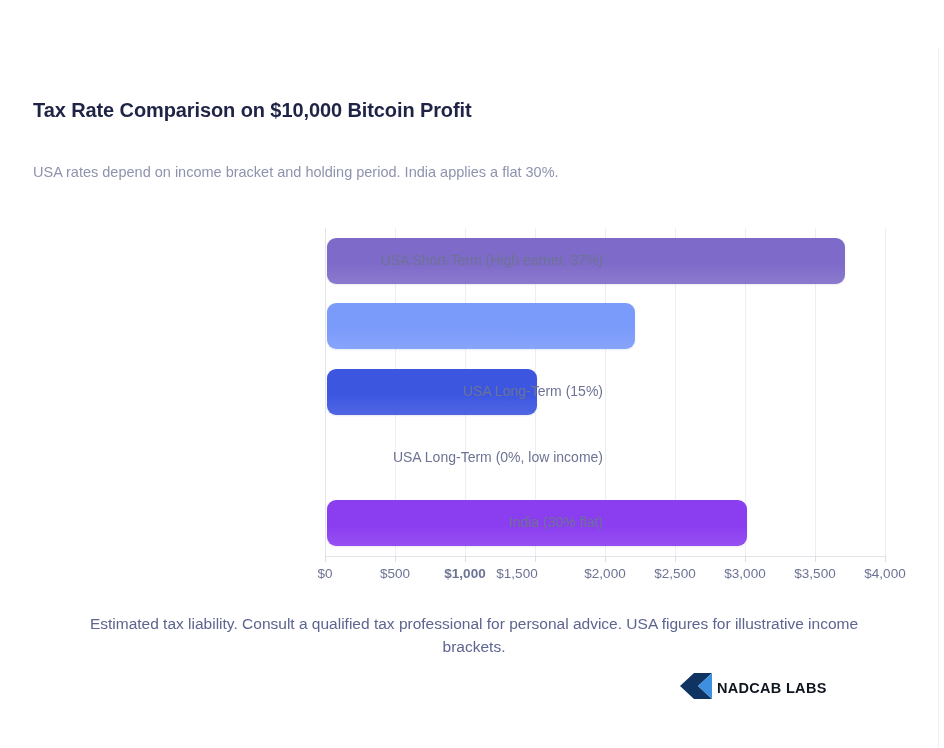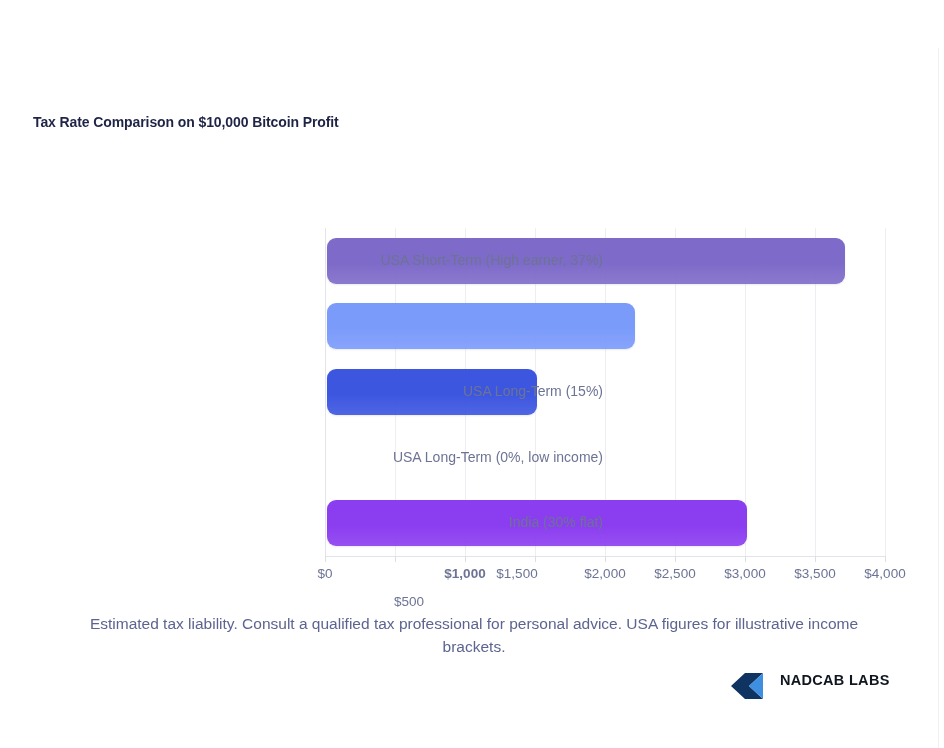--- a/index.html
+++ b/index.html
@@ -29,22 +29,22 @@
     position: absolute;
     left: 0;
     top: 0;
     width: 944px;
     height: 748px;
   }
 
   .chart-title {
     position: absolute;
     left: 33px;
-    top: 114px;
-    font-size: 14px;
+    top: 99px;
+    font-size: 20px;
     font-weight: bold;
     color: #1f2447;
     letter-spacing: -0.1px;
     white-space: nowrap;
   }
 
   .chart-subtitle {
     position: absolute;
     left: 33px;
     top: 164px;
@@ -127,50 +127,51 @@
     top: 612px;
     width: 828px;
     text-align: center;
     font-size: 15.5px;
     line-height: 23px;
     color: #5d6490;
   }
 
   .logo {
     position: absolute;
-    left: 730px;
+    left: 679px;
     top: 672px;
     display: flex;
-    align-items: flex-start;
-    gap: 16px;
+    align-items: center;
+    gap: 4px;
   }
   .logo-text {
     font-size: 14.5px;
     font-weight: bold;
     color: #10161f;
     letter-spacing: 0.3px;
   }
 </style>
 </head>
 <body>
 
 <div class="page">
 
   <div class="card-edge"></div>
 
   <div class="chart-title">Tax Rate Comparison on $10,000 Bitcoin Profit</div>
+  <div class="chart-subtitle">USA rates depend on income bracket and holding period. India applies a flat 30%.</div>
 
   <div class="plot" id="plot">
     <div class="axis-line-y"></div>
     <div class="axis-line-x"></div>
   <div class="tick" style="left: 0px;"></div>
       <div class="tick-label" style="left: 0px;">$0</div>
       <div class="gridline" style="left: 70px;"></div>
       <div class="tick" style="left: 70px;"></div>
-      <div class="tick-label" style="left: 84px; margin-top: 28px;">$500</div>
+      <div class="tick-label" style="left: 70px;">$500</div>
       <div class="gridline" style="left: 140px;"></div>
       <div class="tick" style="left: 140px;"></div>
       <div class="tick-label" style="left: 140px; font-weight: bold;">$1,000</div>
       <div class="gridline" style="left: 210px;"></div>
       <div class="tick" style="left: 210px;"></div>
       <div class="tick-label" style="left: 192px;">$1,500</div>
       <div class="gridline" style="left: 280px;"></div>
       <div class="tick" style="left: 280px;"></div>
       <div class="tick-label" style="left: 280px;">$2,000</div>
       <div class="gridline" style="left: 350px;"></div>

